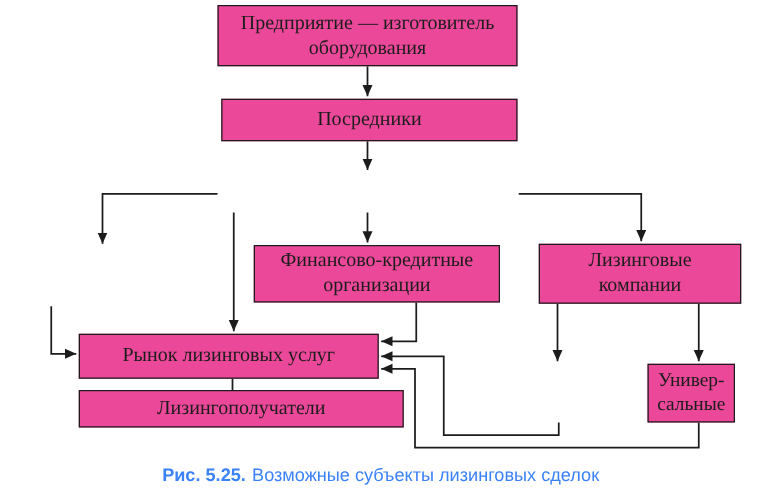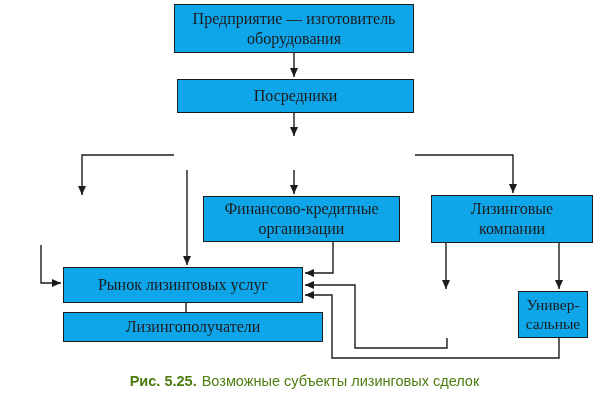--- a/index.html
+++ b/index.html
@@ -20,21 +20,21 @@
     left: 0;
     top: 0;
     width: 609px;
     height: 403px;
     z-index: 0;
   }
   .box {
     position: absolute;
     box-sizing: border-box;
     border: 1.5px solid #1c1c1c;
-    background: #0ea5e9;
+    background: #ec4899;
     color: #1c1c1c;
     display: flex;
     align-items: center;
     justify-content: center;
     text-align: center;
     white-space: pre-line;
     font-size: 16px;
     line-height: 1.22;
     z-index: 1;
   }
@@ -42,21 +42,21 @@
     font-size: 15.5px;
   }
   .caption {
     position: absolute;
     left: 0;
     right: 0;
     top: 373px;
     text-align: center;
     font-family: "Liberation Sans", "DejaVu Sans", sans-serif;
     font-size: 14.5px;
-    color: #4d7c0f;
+    color: #3b82f6;
     z-index: 1;
   }
   .caption .prefix {
     font-weight: bold;
   }
   .caption .text {
     margin-left: 5px;
   }
 </style>
 </head>

